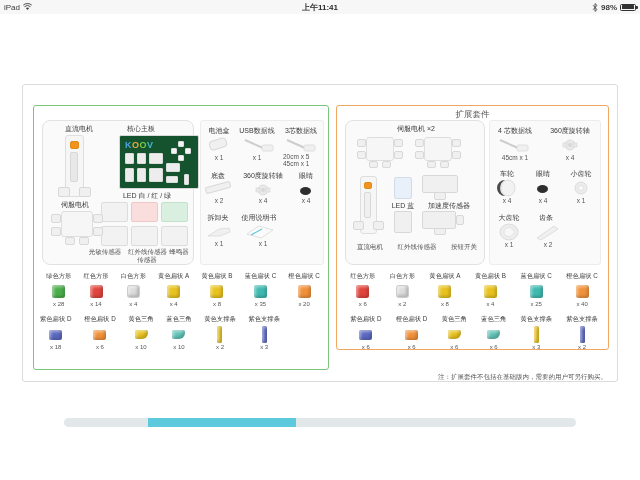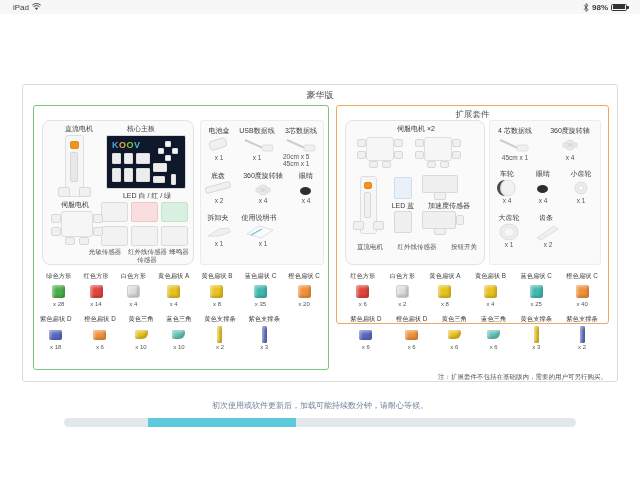--- a/index.html
+++ b/index.html
@@ -8,21 +8,21 @@
     background: #ffffff;
     font-family: "Liberation Sans", "DejaVu Sans", sans-serif;
     overflow: hidden;
   }
 
   
   .statusbar {
     height: 14px; width: 100%;
     background: #f7f7f7;
     display: flex; align-items: center;
-    padding: 0 13px;
+    padding: 0 4px;
     font-size: 8px; color: #3a3a3a;
     position: relative;
   }
   .sb-left { display: flex; align-items: center; gap: 3px; }
   .sb-center {
     position: absolute; left: 0; right: 0; text-align: center;
     font-size: 8px; font-weight: bold; color: #2b2b2b;
     pointer-events: none;
   }
   .sb-right {
@@ -73,21 +73,21 @@
     position: absolute;
     left: 10px; top: 20px;
     width: 296px; height: 265px;
     border: 1.3px solid #7bc67b;
     border-radius: 3px;
     background: #ffffff;
   }
   .ext-box {
     position: absolute;
     left: 313px; top: 20px;
-    width: 273px; height: 219px;
+    width: 273px; height: 245px;
     border: 1.3px solid #f0a860;
     border-radius: 3px;
     background: #ffffff;
   }
   .box-label {
     text-align: center;
     font-size: 8.5px; color: #555;
     padding-top: 3px;
   }
 
@@ -107,21 +107,21 @@
 
   .cap { position:absolute; font-size:7px; color:#3a3a3a; white-space:nowrap; text-align:center; }
   .capc { position:absolute; font-size:6.5px; color:#555; white-space:nowrap; text-align:center; }
 
   
   .part { position:absolute; background:#f0f0f0; border:1px solid #d8d8d8; border-radius:2px; }
   .part-l { position:absolute; background:#f6f6f6; border:1px solid #dedede; border-radius:3px; }
 
   
   .board {
-    position:absolute; background:#0f172a; border:1px solid #d9d9d9; border-radius:2px;
+    position:absolute; background:#14532d; border:1px solid #d9d9d9; border-radius:2px;margin-left:13px;
   }
   .koov { position:absolute; font-size:9px; font-weight:bold; letter-spacing:0.5px; }
   .koov span:nth-child(1){ color:#4aa3df; }
   .koov span:nth-child(2){ color:#f2a93b; }
   .koov span:nth-child(3){ color:#7ac943; }
   .koov span:nth-child(4){ color:#3fb8c8; }
   .chip { position:absolute; background:#ededed; border:1px solid #dcdcdc; border-radius:1px; }
   .dpad { position:absolute; width:6px; height:6px; background:#f4f4f4; border:1px solid #dcdcdc; border-radius:1px; }
 
   
@@ -167,36 +167,36 @@
 
 <div class="statusbar">
   <div class="sb-left">
     <span>iPad</span>
     <svg width="9" height="8" viewBox="0 0 9 8">
       <path d="M4.5 7 L2.9 5.1 a2.4 2.4 0 0 1 3.2 0 Z" fill="#3a3a3a"></path>
       <path d="M1.5 3.7 a4.4 4.4 0 0 1 6 0" stroke="#3a3a3a" stroke-width="0.9" fill="none"></path>
       <path d="M0.3 2.1 a6.3 6.3 0 0 1 8.4 0" stroke="#3a3a3a" stroke-width="0.9" fill="none"></path>
     </svg>
   </div>
+  <div class="sb-center">上午11:41</div>
   <div class="sb-right">
     <svg width="6" height="9" viewBox="0 0 6 9">
       <path d="M1 2.2 L5 6.6 L3 8.4 V0.6 L5 2.4 L1 6.8" stroke="#3a3a3a" stroke-width="0.8" fill="none"></path>
     </svg>
     <span>98%</span>
     <span class="batt">
         <span class="batt-fill"></span>
       </span>
   </div>
 </div>
 
 <div class="page">
 
 
   <div class="deluxe-card">
-    <div class="deluxe-label">豪华版</div>
 
     <div class="basic-box">
 
       <div class="dev-panel" style="left:8px; top:14px; width:152px; height:145px;">
         <div class="cap" style="left:10px; top:3px; width:52px;">直流电机</div>
         <div class="cap" style="left:72px; top:3px; width:52px;">核心主板</div>
 
         <div class="part-l" style="left:22px; top:14px; width:19px; height:62px;"></div>
         <div class="part" style="left:27px; top:20px; width:9px; height:8px; background:#f0941f; border-color:#e08a18;"></div>
         <div class="part" style="left:27px; top:31px; width:8px; height:30px; background:#e8e8e8;"></div>
@@ -572,17 +572,16 @@
               <div class="bar" style="background: rgb(90, 104, 192); box-shadow: rgba(0, 0, 0, 0.18) -2px -2px 3px inset, rgba(255, 255, 255, 0.45) 2px 2px 3px inset;"></div>
             </div>
             <div class="blk-qty">x 2</div>
           </div>
         </div>
     </div>
 
     <div class="note" style="top:288px;">注：扩展套件不包括在基础版内，需要的用户可另行购买。</div>
   </div>
 
-  <div class="loading-text">初次使用或软件更新后，加载可能持续数分钟，请耐心等候。</div>
   <div class="progress-track">
     <div class="progress-fill"></div>
   </div>
 </div>
 
 </body></html>

